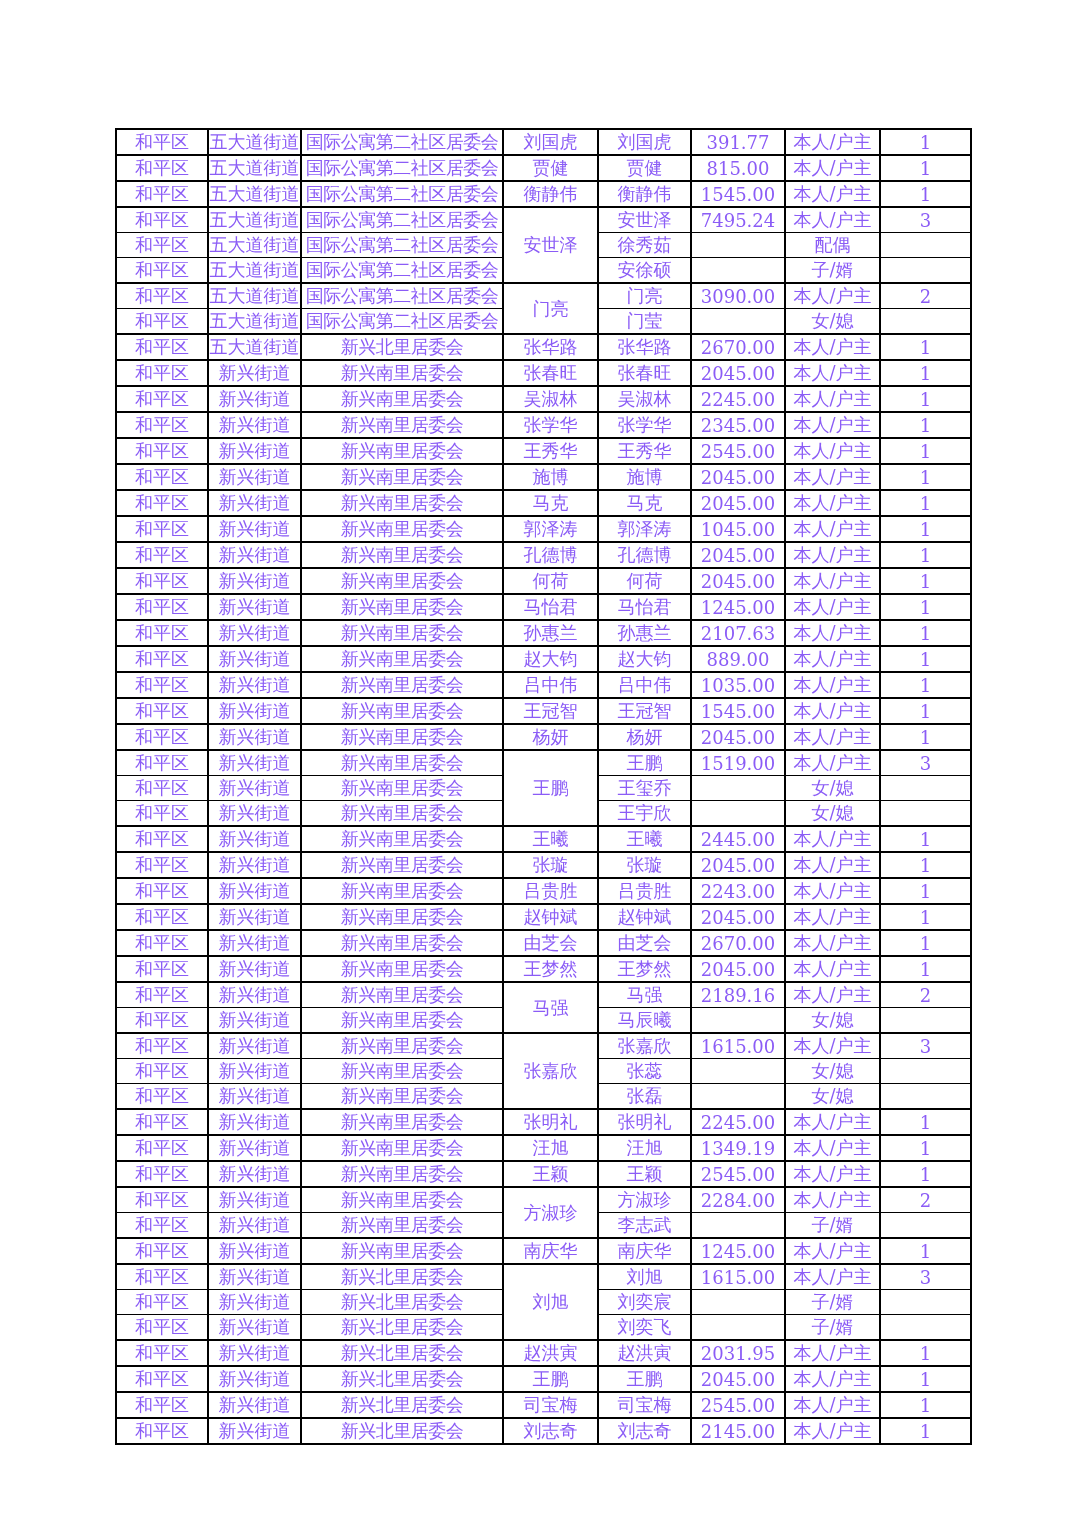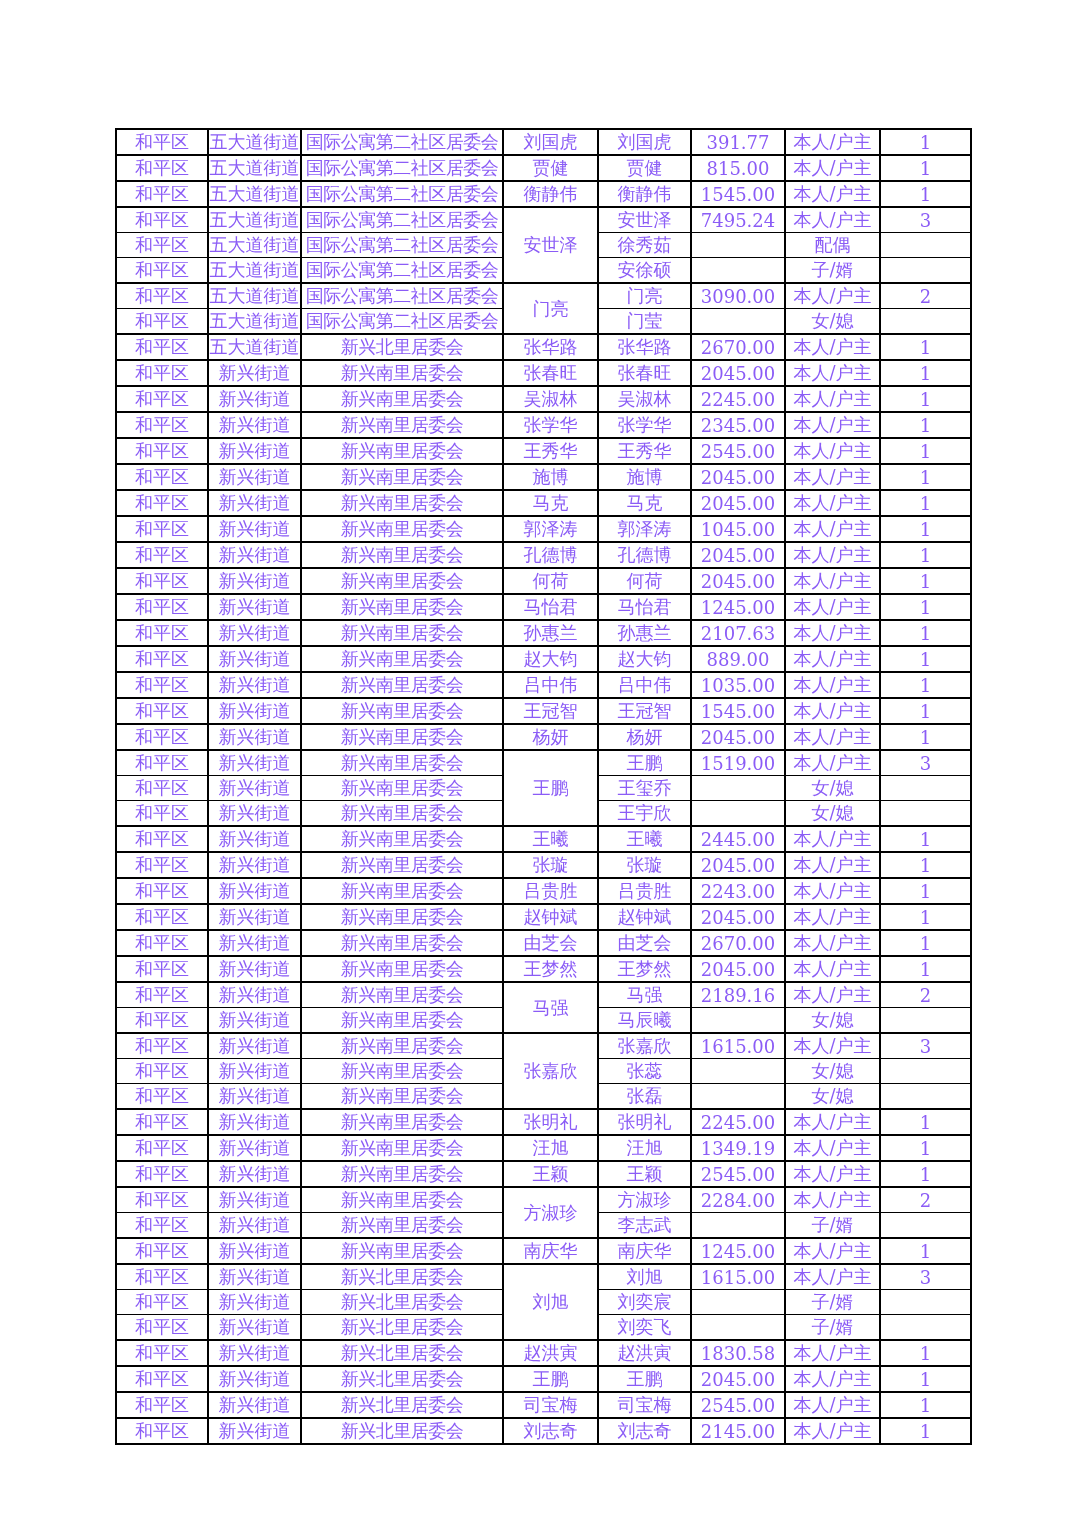--- a/index.html
+++ b/index.html
@@ -517,21 +517,21 @@
           <td data-name="cell-amount"></td>
           <td data-name="cell-relation">子/婿</td>
           <td data-name="cell-count"></td>
         </tr>
         <tr data-name="table-row" class="g-end">
           <td data-name="cell-district">和平区</td>
           <td data-name="cell-street">新兴街道</td>
           <td data-name="cell-committee">新兴北里居委会</td>
           <td data-name="cell-head">赵洪寅</td>
           <td data-name="cell-member">赵洪寅</td>
-          <td data-name="cell-amount">1830.58</td>
+          <td data-name="cell-amount">2031.95</td>
           <td data-name="cell-relation">本人/户主</td>
           <td data-name="cell-count">1</td>
         </tr>
         <tr data-name="table-row" class="g-end">
           <td data-name="cell-district">和平区</td>
           <td data-name="cell-street">新兴街道</td>
           <td data-name="cell-committee">新兴北里居委会</td>
           <td data-name="cell-head">王鹏</td>
           <td data-name="cell-member">王鹏</td>
           <td data-name="cell-amount">2045.00</td>

